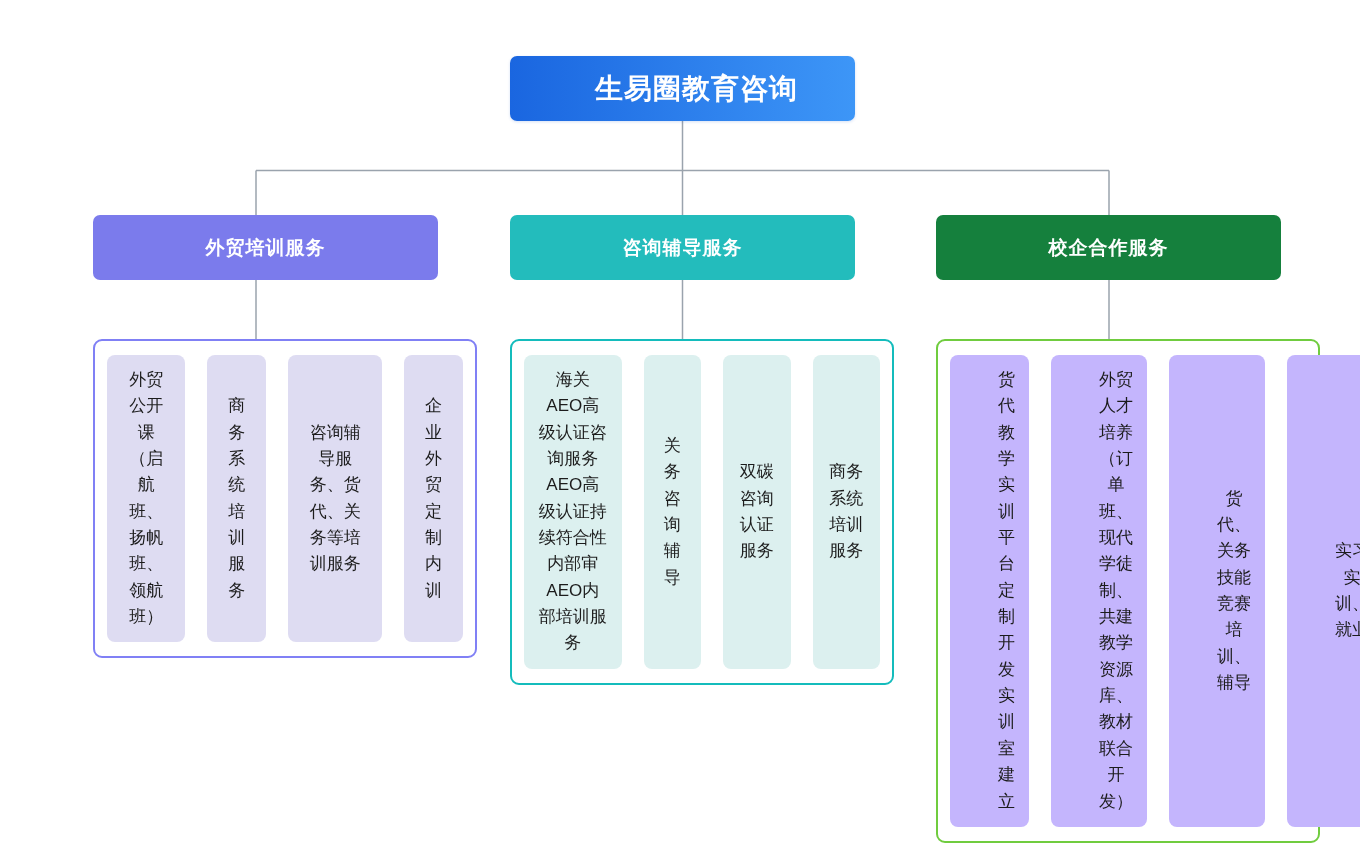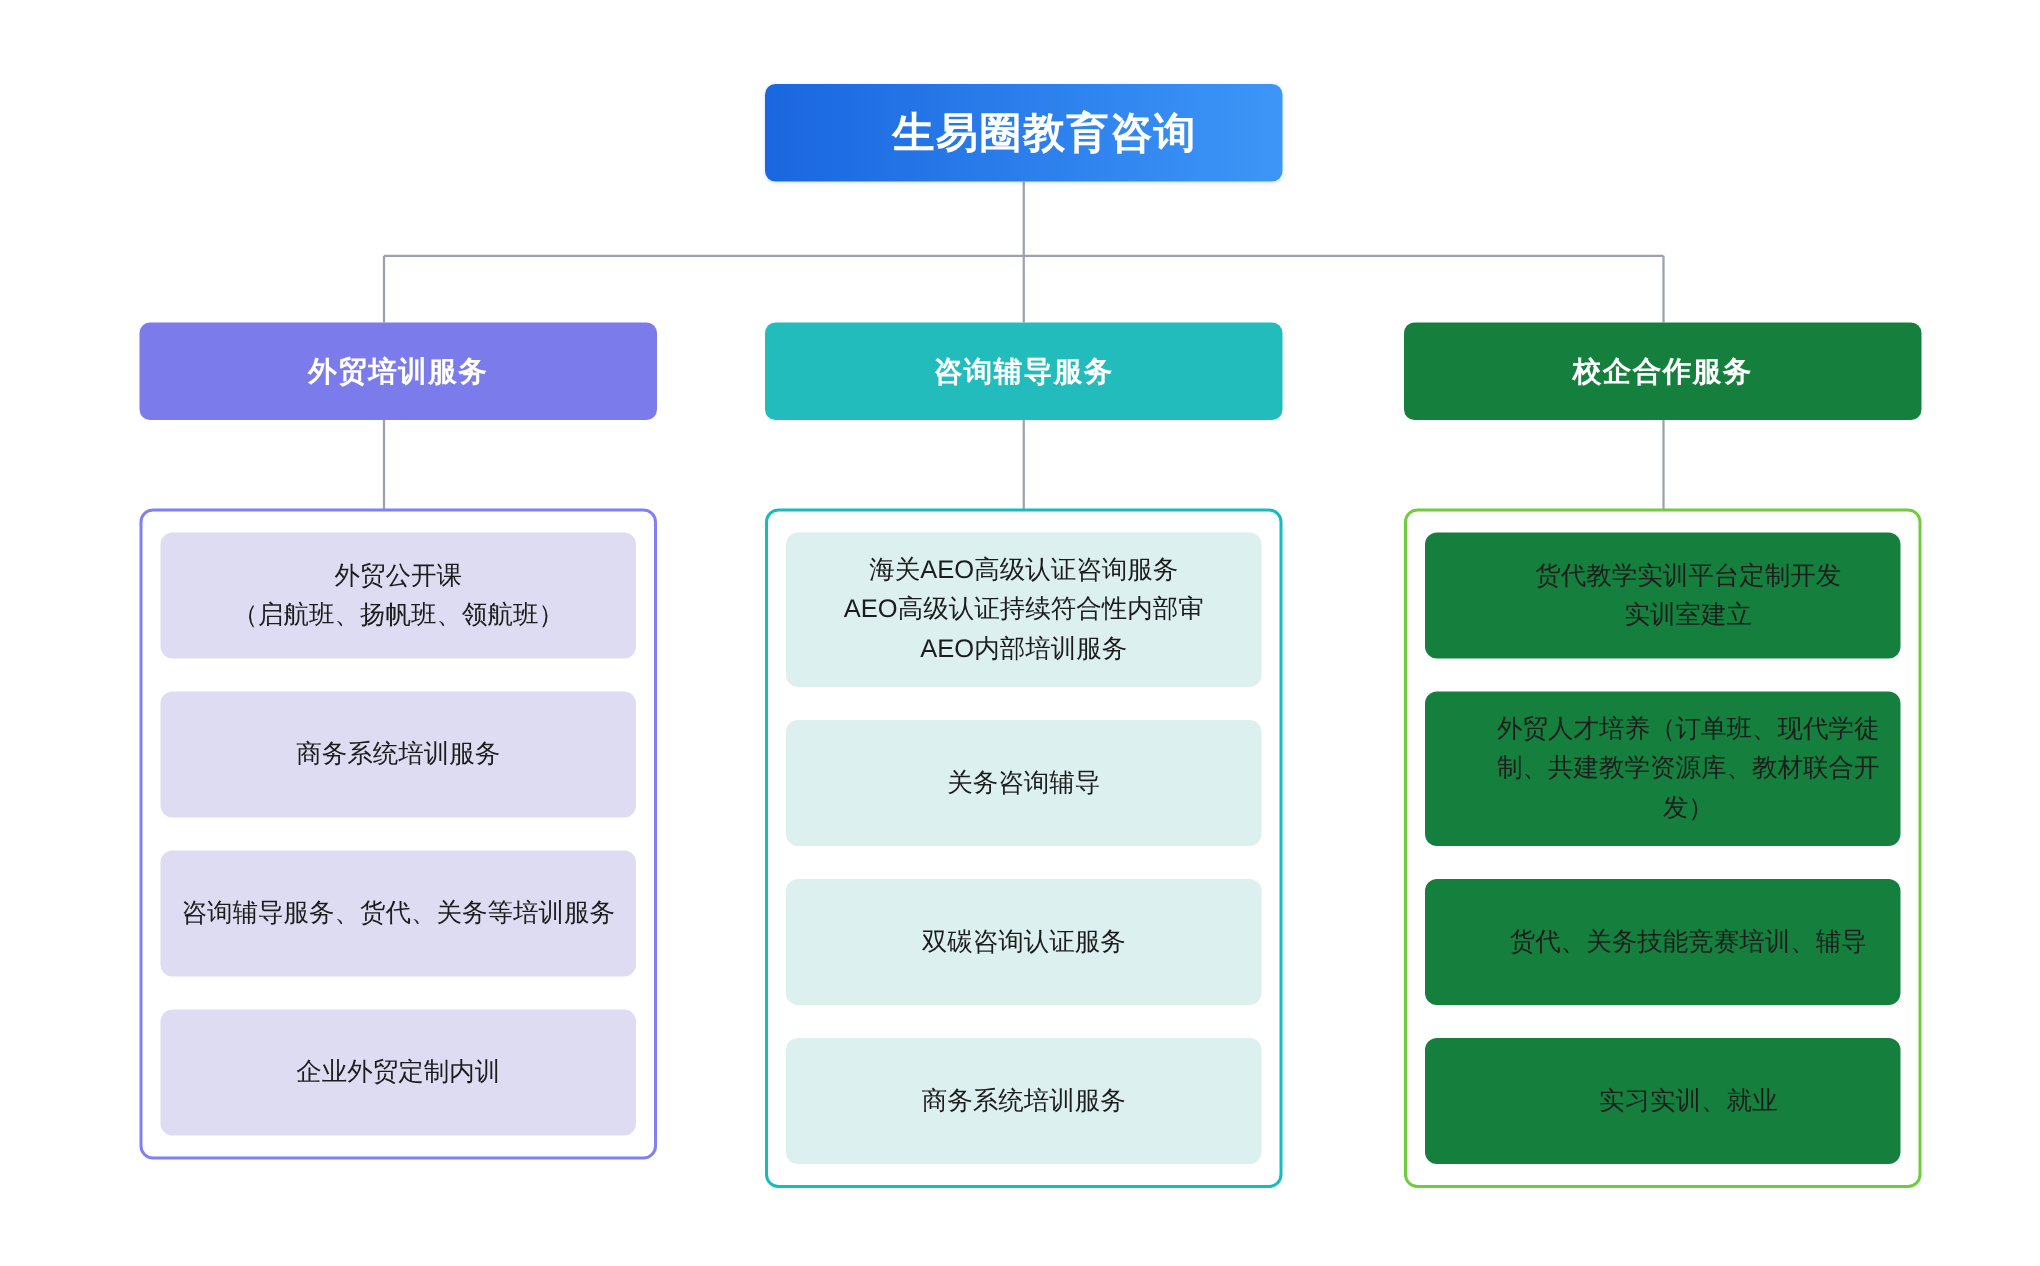--- a/index.html
+++ b/index.html
@@ -72,27 +72,27 @@
     align-items: center;
     justify-content: center;
     position: relative;
     z-index: 3;
   }
 
   .group-box {
     position: absolute;
     top: 124px;     
     left: 0;
-    width: 345px;
+    width: 384px;
     border-radius: 9px;
     border: 2px solid #888;
     background: #ffffff;
     padding: 14px 12px;
     display: flex;
-    flex-direction: column;
+    flex-direction: row;
     gap: 22px;
     z-index: 3;
   }
 
   .leaf-card {
     border-radius: 8px;
     padding: 12px 14px;
     min-height: 84px;
     display: flex;
     align-items: center;
@@ -108,21 +108,21 @@
   #col-0 .col-header { background: #7b7bec; }
   #col-0 .group-box  { border-color: #8080f5; }
   #col-0 .leaf-card  { background: #dedcf2; }
 
   #col-1 .col-header { background: #23bcbc; }
   #col-1 .group-box  { border-color: #14bcbc; }
   #col-1 .leaf-card  { background: #dcf0ef; }
 
   #col-2 .col-header { background: #15803d; }
   #col-2 .group-box  { border-color: #70cc3f; }
-  #col-2 .leaf-card  { background: #15803d; padding-left: 48px; }
+  #col-2 .leaf-card  { background: #c4b5fd; padding-left: 48px; }
 </style>
 </head>
 <body>
 
 <div id="chart-root">
 
   <svg id="connectors" viewBox="0 0 1360 844" width="1360" height="844">
 
     <line x1="682.5" y1="121" x2="682.5" y2="170.5" stroke="#9aa3ad" stroke-width="1.5"></line>
 

